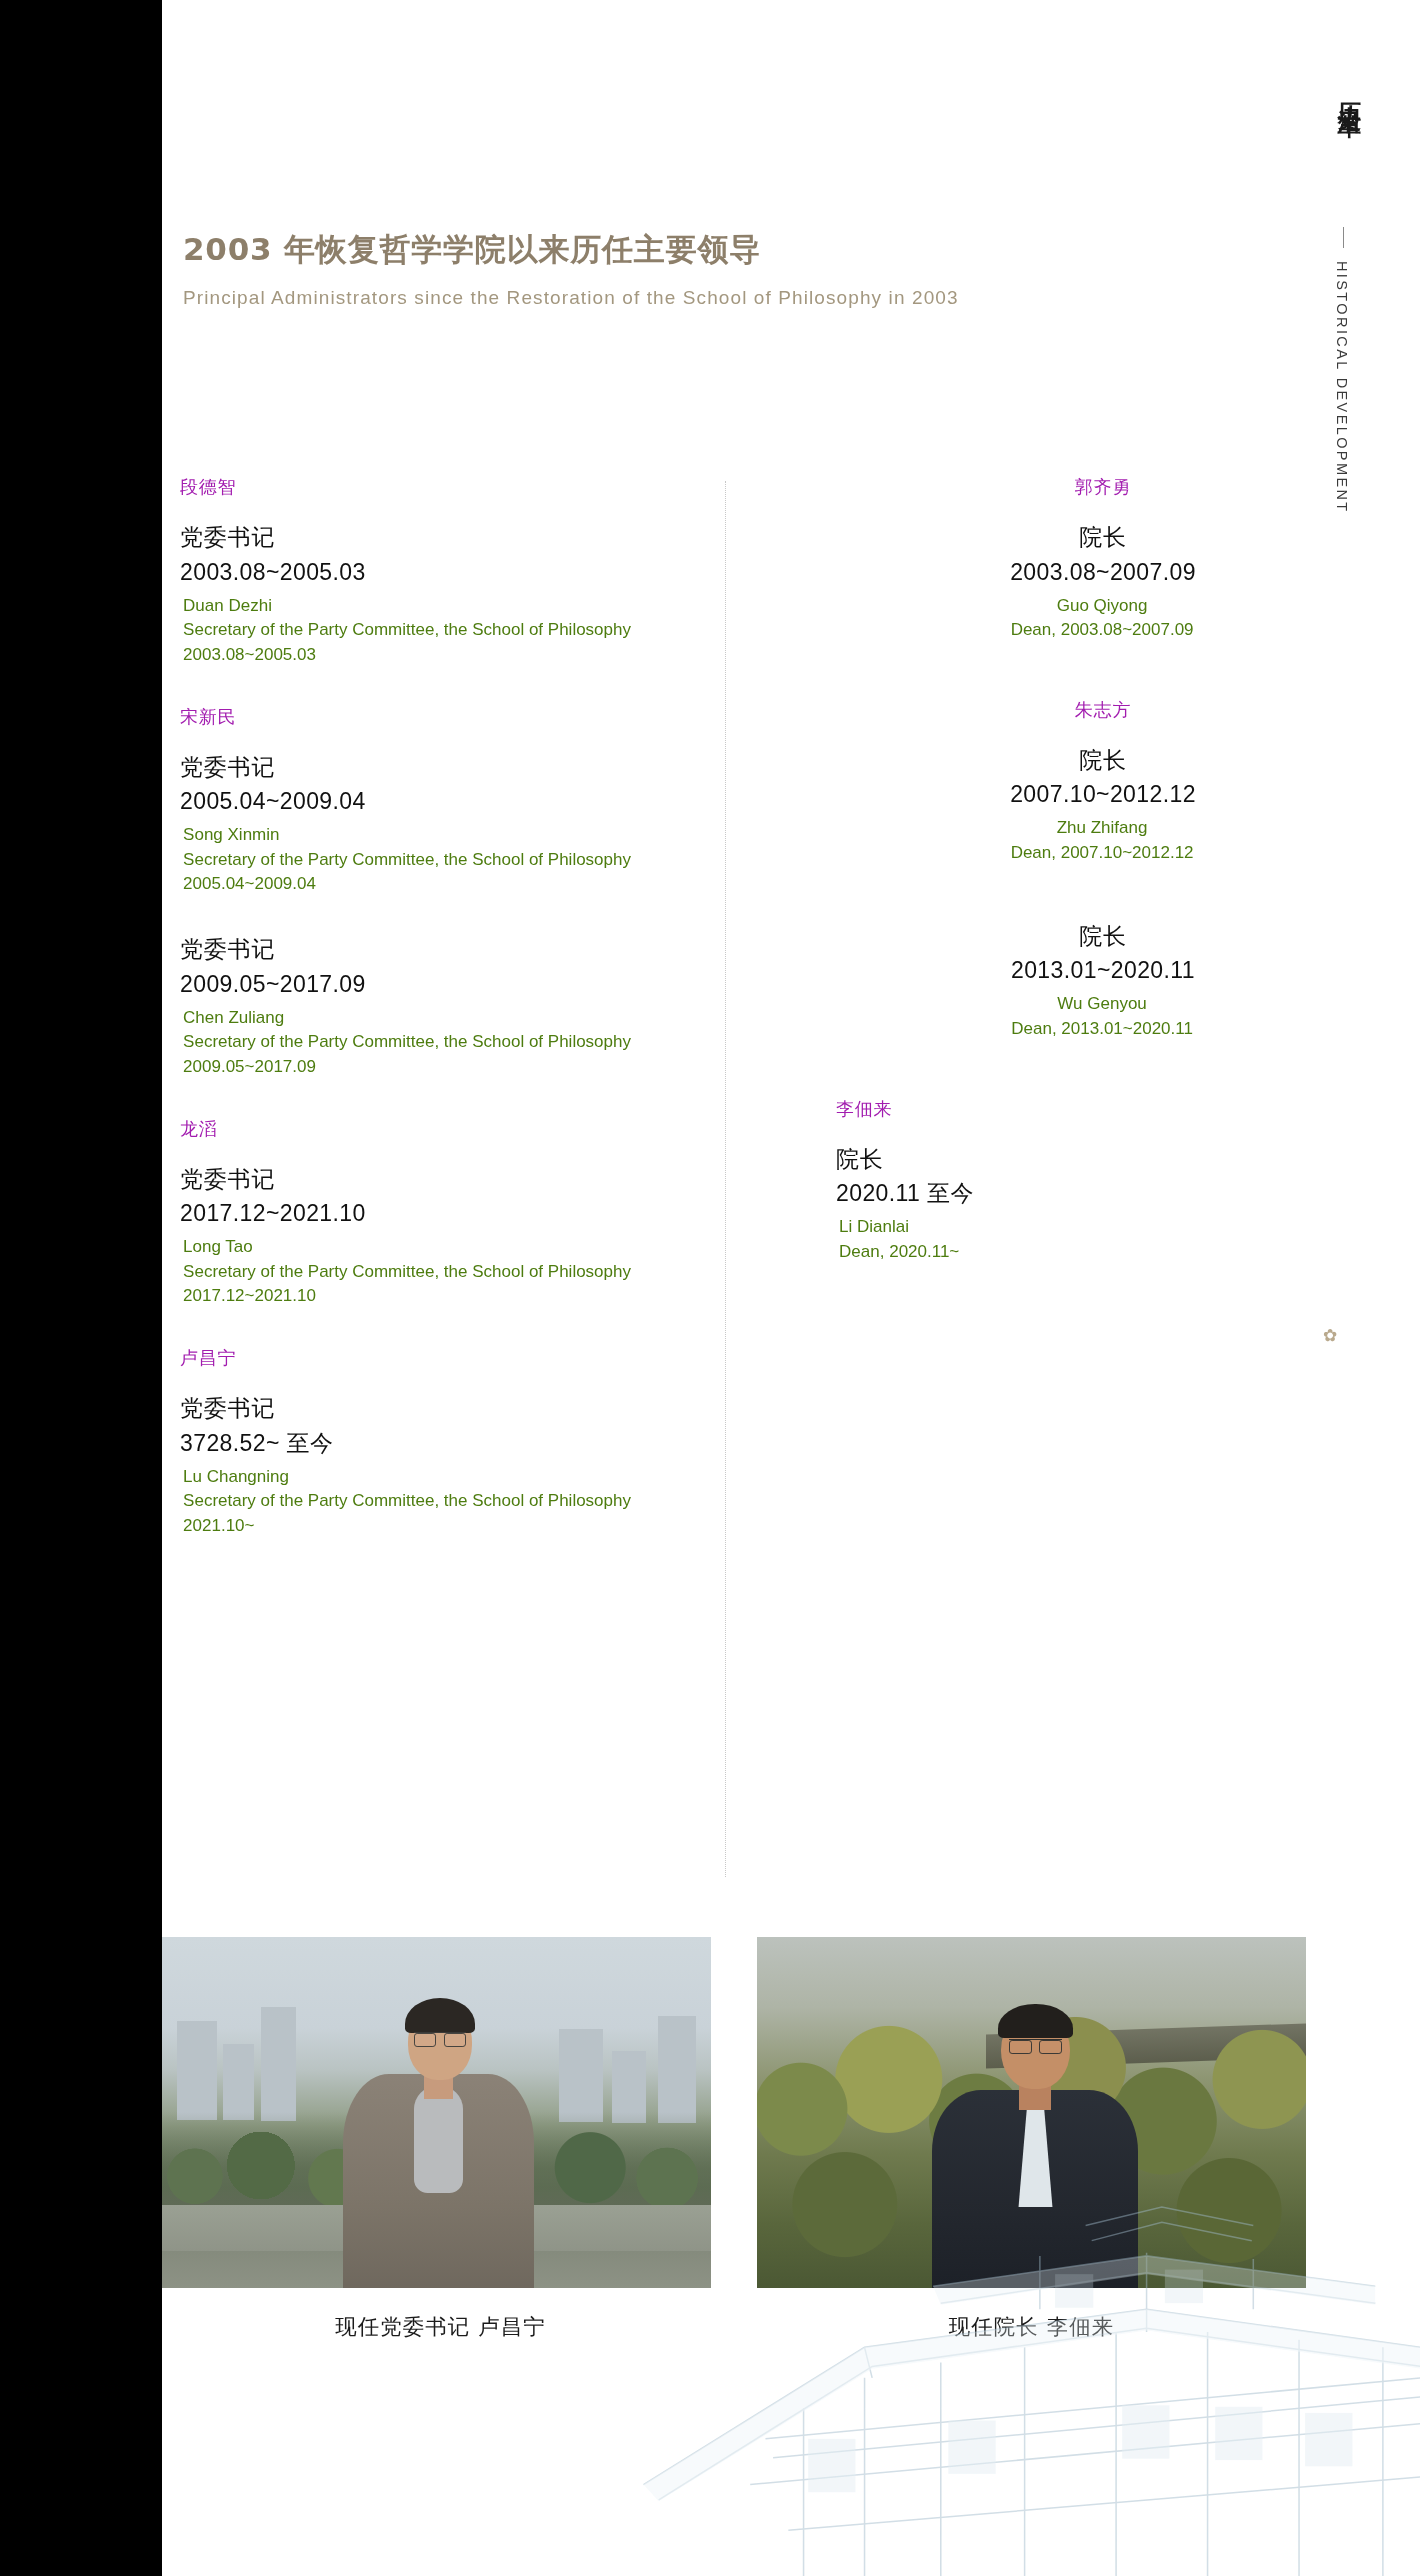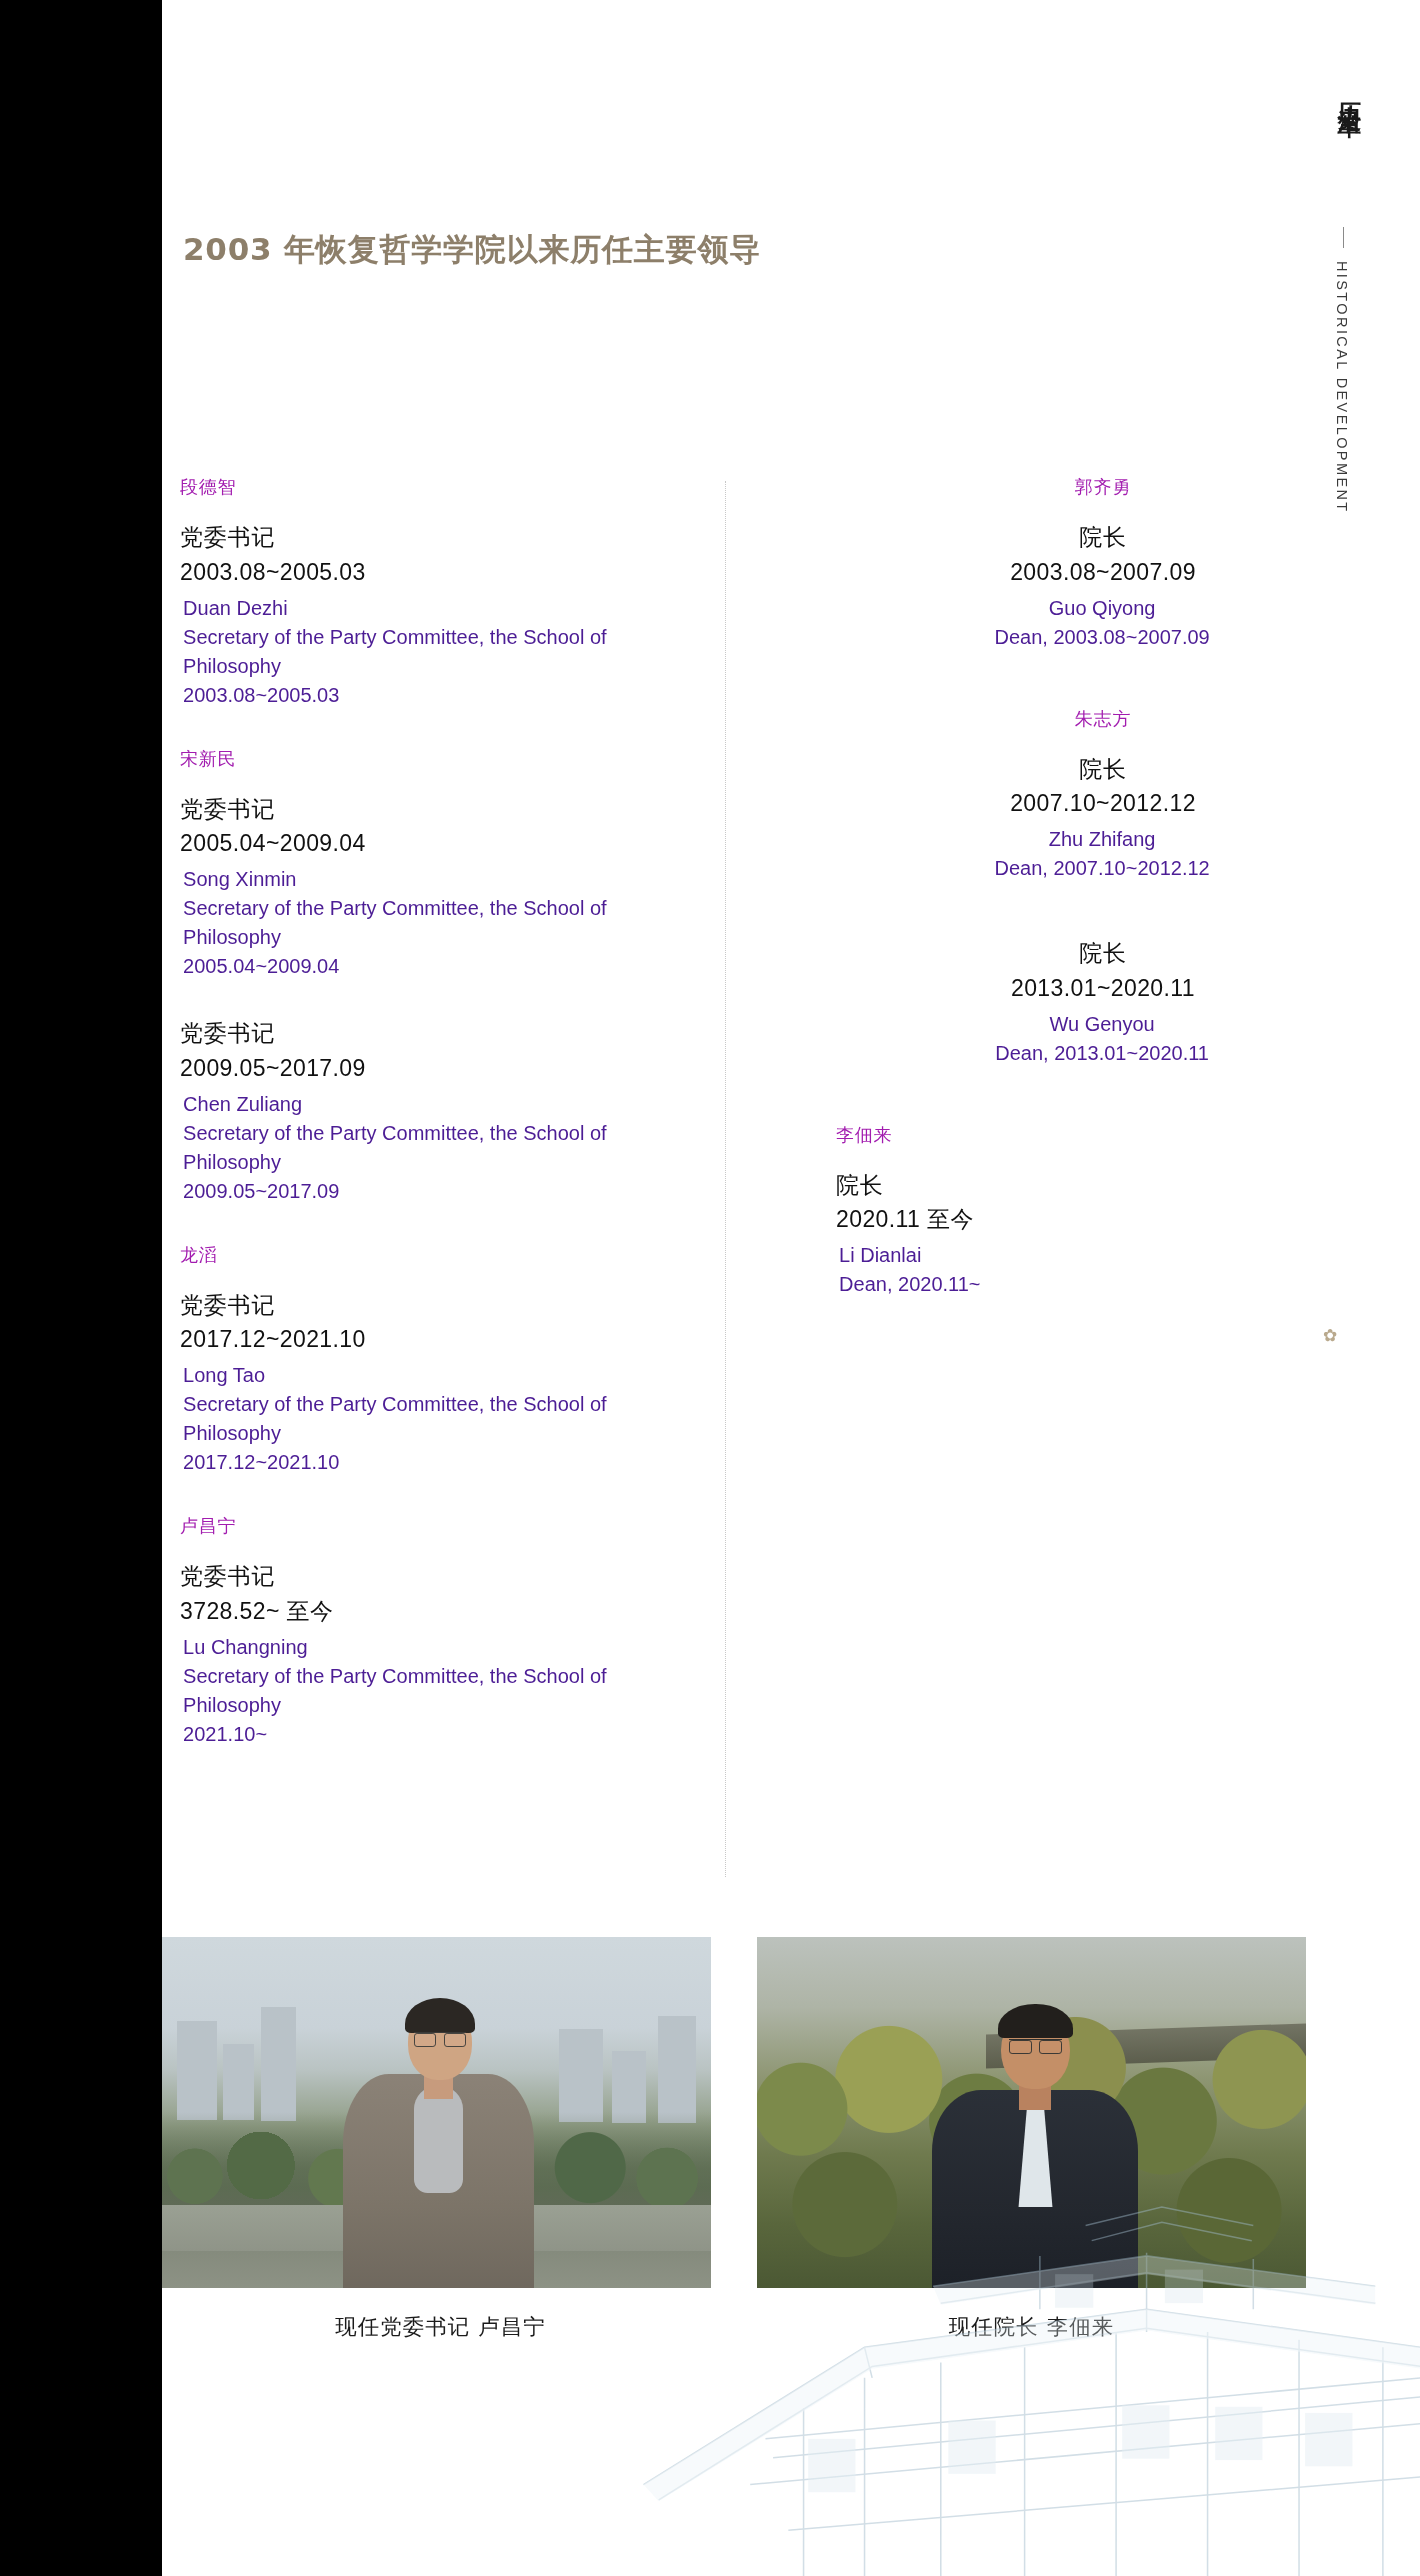--- a/index.html
+++ b/index.html
@@ -142,22 +142,22 @@
     font-size: 23px;
     color: #111111;
     font-family: "Liberation Sans", sans-serif;
     line-height: 1.5;
     letter-spacing: 0.4px;
     margin-bottom: 4.6px;
   }
   .entry .name-en,
   .entry .role-en,
   .entry .term-en {
-    font-size: 20px;
-    color: #4c1d95;
+    font-size: 17px;
+    color: #4d7c0f;
     font-family: "Liberation Sans", sans-serif;
     line-height: 1.45;
     padding-left: 3.1px;
     max-width: 526px;
   }
 
   .entry.gap-extra { margin-bottom: 53px; text-align: center; }
 
   
   .flower {
@@ -376,20 +376,21 @@
   <div class="left-bar"></div>
 
   <div class="side-title">
     <div class="cn">历史沿革</div>
     <div class="rule"></div>
     <div class="en">HISTORICAL DEVELOPMENT</div>
   </div>
 
   <div class="head-wrap">
     <div class="head-cn">2003 年恢复哲学学院以来历任主要领导</div>
+    <div class="head-en">Principal Administrators since the Restoration of the School of Philosophy in 2003</div>
   </div>
 
   <div class="columns">
 
     <div class="divider"></div>
 
     <div class="col col-left">
 
       <div class="entry">
         <div class="name-cn">段德智</div>

